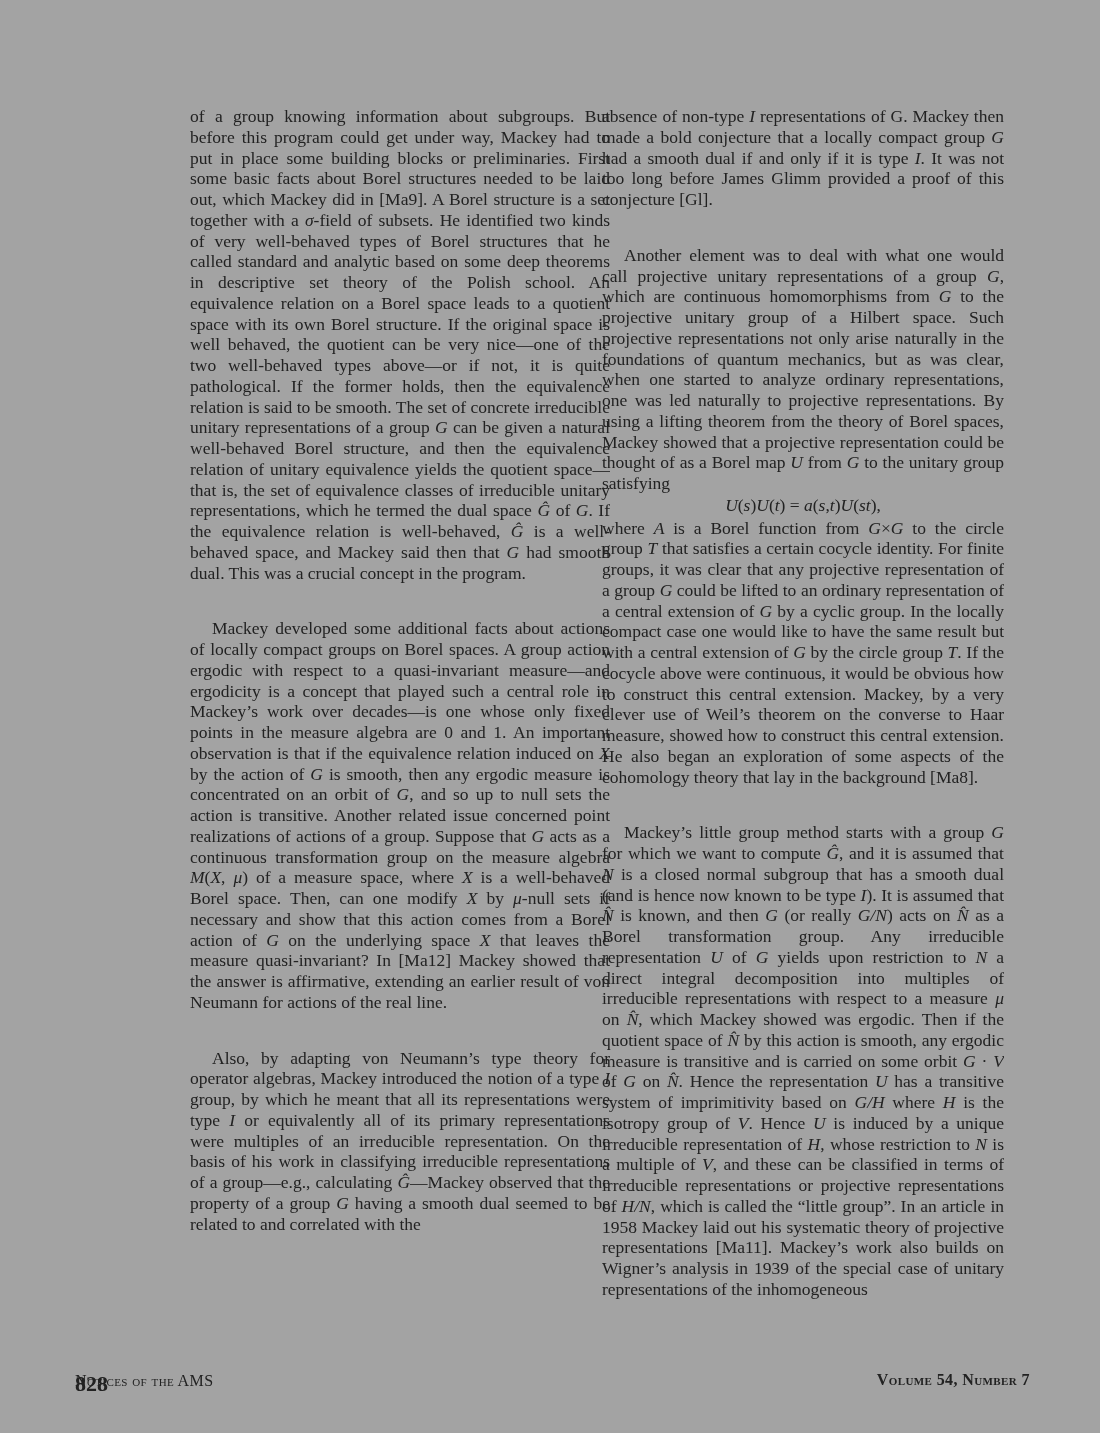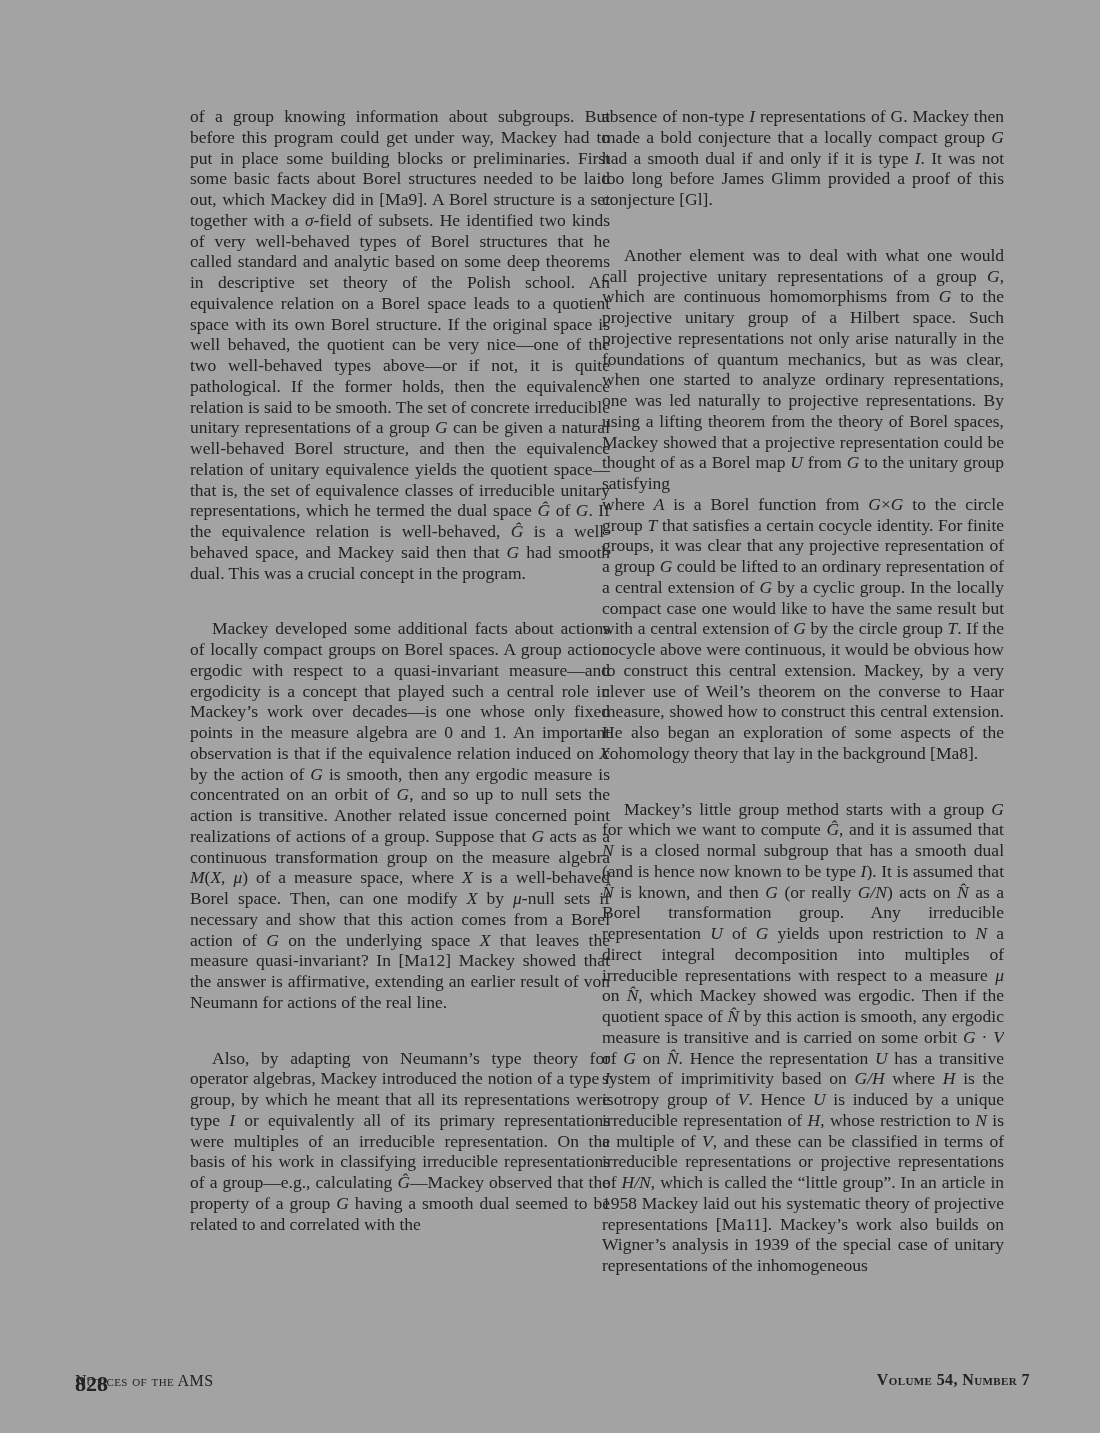--- a/index.html
+++ b/index.html
@@ -73,20 +73,21 @@
 
 <div class="page">
   <div class="col col-left">
       <p class="para">of a group knowing information about subgroups. But before this program could get under way, Mackey had to put in place some building blocks or preliminaries. First some basic facts about Borel structures needed to be laid out, which Mackey did in [Ma9]. A Borel structure is a set together with a <i>σ</i>-field of subsets. He identified two kinds of very well-behaved types of Borel structures that he called standard and analytic based on some deep theorems in descriptive set theory of the Polish school. An equivalence relation on a Borel space leads to a quotient space with its own Borel structure. If the original space is well behaved, the quotient can be very nice—one of the two well-behaved types above—or if not, it is quite pathological. If the former holds, then the equivalence relation is said to be smooth. The set of concrete irreducible unitary representations of a group <i>G</i> can be given a natural well-behaved Borel structure, and then the equivalence relation of unitary equivalence yields the quotient space—that is, the set of equivalence classes of irreducible unitary representations, which he termed the dual space <i>Ĝ</i> of <i>G</i>. If the equivalence relation is well-behaved, <i>Ĝ</i> is a well-behaved space, and Mackey said then that <i>G</i> had smooth dual. This was a crucial concept in the program.</p>
       <p class="para indented">Mackey developed some additional facts about actions of locally compact groups on Borel spaces. A group action ergodic with respect to a quasi-invariant measure—and ergodicity is a concept that played such a central role in Mackey’s work over decades—is one whose only fixed points in the measure algebra are 0 and 1. An important observation is that if the equivalence relation induced on <i>X</i> by the action of <i>G</i> is smooth, then any ergodic measure is concentrated on an orbit of <i>G</i>, and so up to null sets the action is transitive. Another related issue concerned point realizations of actions of a group. Suppose that <i>G</i> acts as a continuous transformation group on the measure algebra <i>M</i>(<i>X</i>, <i>μ</i>) of a measure space, where <i>X</i> is a well-behaved Borel space. Then, can one modify <i>X</i> by <i>μ</i>-null sets if necessary and show that this action comes from a Borel action of <i>G</i> on the underlying space <i>X</i> that leaves the measure quasi-invariant? In [Ma12] Mackey showed that the answer is affirmative, extending an earlier result of von Neumann for actions of the real line.</p>
       <p class="para indented">Also, by adapting von Neumann’s type theory for operator algebras, Mackey introduced the notion of a type <i>I</i> group, by which he meant that all its representations were type <i>I</i> or equivalently all of its primary representations were multiples of an irreducible representation. On the basis of his work in classifying irreducible representations of a group—e.g., calculating <i>Ĝ</i>—Mackey observed that the property of a group <i>G</i> having a smooth dual seemed to be related to and correlated with the</p>
     </div>
   <div class="col col-right">
       <p class="para">absence of non-type <i>I</i> representations of G. Mackey then made a bold conjecture that a locally compact group <i>G</i> had a smooth dual if and only if it is type <i>I</i>. It was not too long before James Glimm provided a proof of this conjecture [Gl].</p>
       <p class="para indented">Another element was to deal with what one would call projective unitary representations of a group <i>G</i>, which are continuous homomorphisms from <i>G</i> to the projective unitary group of a Hilbert space. Such projective representations not only arise naturally in the foundations of quantum mechanics, but as was clear, when one started to analyze ordinary representations, one was led naturally to projective representations. By using a lifting theorem from the theory of Borel spaces, Mackey showed that a projective representation could be thought of as a Borel map <i>U</i> from <i>G</i> to the unitary group satisfying</p>
+      <div class="equation"><i>U</i>(<i>s</i>)<i>U</i>(<i>t</i>) = <i>a</i>(<i>s</i>,<i>t</i>)<i>U</i>(<i>st</i>),</div>
       <p class="para">where <i>A</i> is a Borel function from <i>G</i>×<i>G</i> to the circle group <i>T</i> that satisfies a certain cocycle identity. For finite groups, it was clear that any projective representation of a group <i>G</i> could be lifted to an ordinary representation of a central extension of <i>G</i> by a cyclic group. In the locally compact case one would like to have the same result but with a central extension of <i>G</i> by the circle group <i>T</i>. If the cocycle above were continuous, it would be obvious how to construct this central extension. Mackey, by a very clever use of Weil’s theorem on the converse to Haar measure, showed how to construct this central extension. He also began an exploration of some aspects of the cohomology theory that lay in the background [Ma8].</p>
       <p class="para indented">Mackey’s little group method starts with a group <i>G</i> for which we want to compute <i>Ĝ</i>, and it is assumed that <i>N</i> is a closed normal subgroup that has a smooth dual (and is hence now known to be type <i>I</i>). It is assumed that <i>N̂</i> is known, and then <i>G</i> (or really <i>G/N</i>) acts on <i>N̂</i> as a Borel transformation group. Any irreducible representation <i>U</i> of <i>G</i> yields upon restriction to <i>N</i> a direct integral decomposition into multiples of irreducible representations with respect to a measure <i>μ</i> on <i>N̂</i>, which Mackey showed was ergodic. Then if the quotient space of <i>N̂</i> by this action is smooth, any ergodic measure is transitive and is carried on some orbit <i>G</i> · <i>V</i> of <i>G</i> on <i>N̂</i>. Hence the representation <i>U</i> has a transitive system of imprimitivity based on <i>G/H</i> where <i>H</i> is the isotropy group of <i>V</i>. Hence <i>U</i> is induced by a unique irreducible representation of <i>H</i>, whose restriction to <i>N</i> is a multiple of <i>V</i>, and these can be classified in terms of irreducible representations or projective representations of <i>H/N</i>, which is called the “little group”. In an article in 1958 Mackey laid out his systematic theory of projective representations [Ma11]. Mackey’s work also builds on Wigner’s analysis in 1939 of the special case of unitary representations of the inhomogeneous</p>
     </div>
   <div class="footer">
     <span class="pagenum">828</span>
     <span class="journal">Notices of the AMS</span>
     <span class="issue">Volume 54, Number 7</span>
   </div>
 </div>
 

